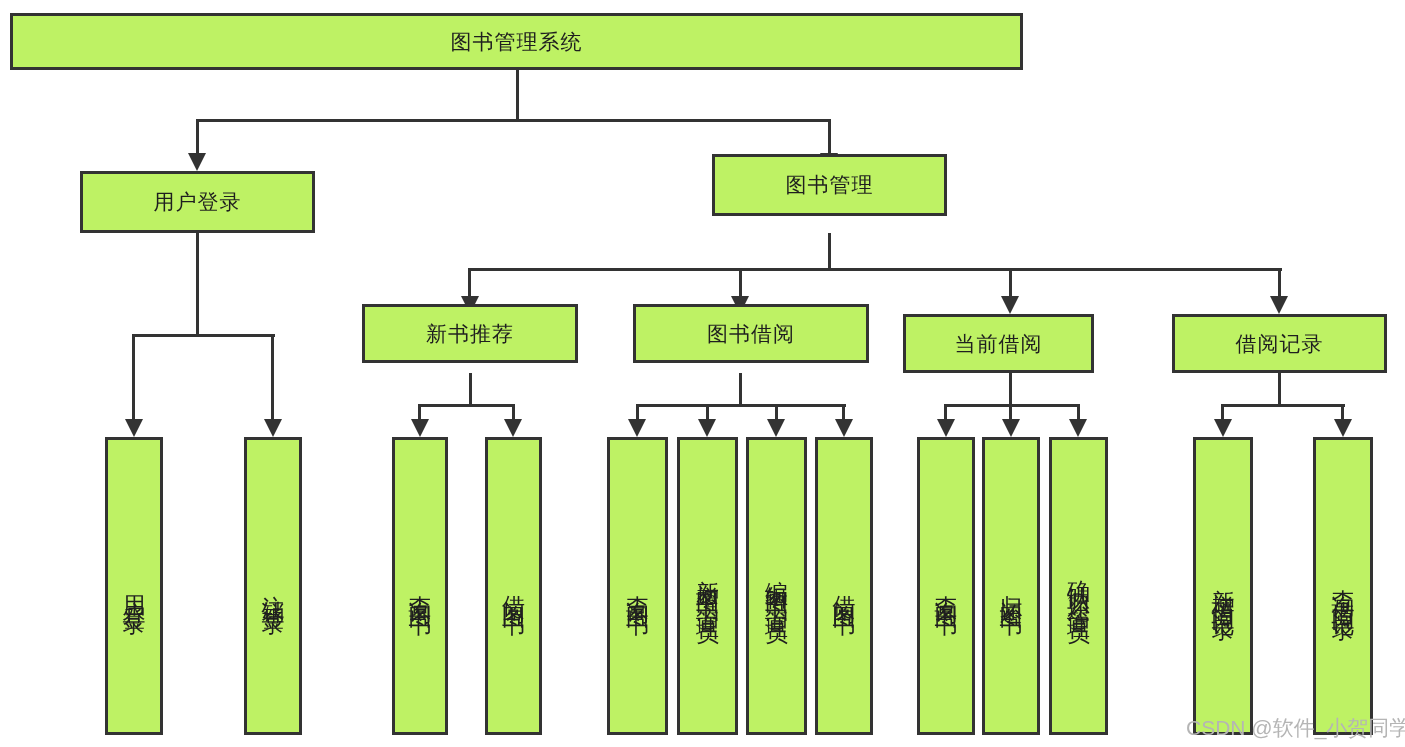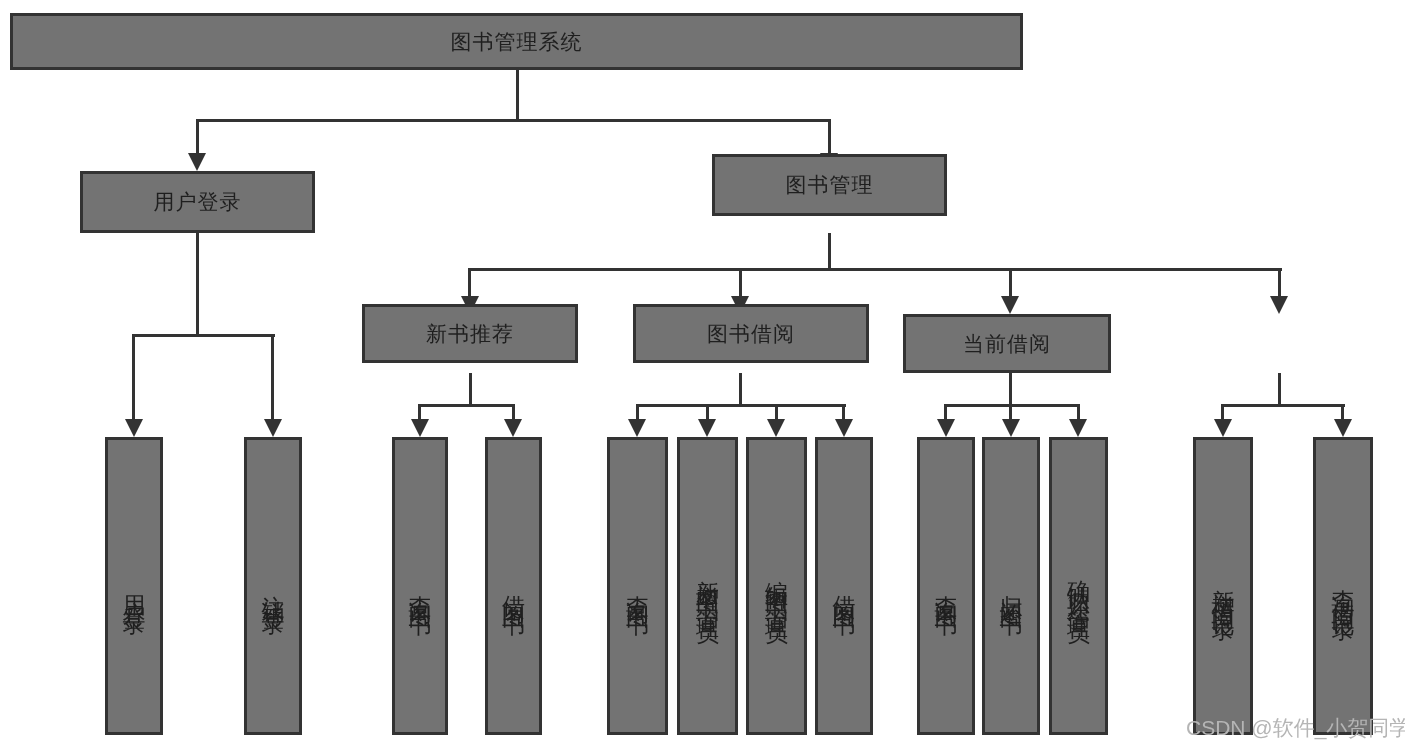--- a/index.html
+++ b/index.html
@@ -13,21 +13,21 @@
     width: 1405px;
     height: 747px;
     background: #ffffff;
     overflow: hidden;
     color: #1f1f1f;
   }
   .box {
     position: absolute;
     box-sizing: border-box;
     border: 3px solid #333333;
-    background: #737373;
+    background: #bef264;
     display: flex;
     align-items: center;
     justify-content: center;
     font-size: 21px;
     color: #1f1f1f;
     letter-spacing: 1px;
   }
   .vbox {
     writing-mode: vertical-rl;
     text-orientation: mixed;
@@ -93,21 +93,22 @@
   <div class="arrow" style="left:461px;top:296px"></div>
   <div class="vline" style="left:739px;top:268px;height:30px"></div>
   <div class="arrow" style="left:731px;top:296px"></div>
   <div class="vline" style="left:1009px;top:268px;height:30px"></div>
   <div class="arrow" style="left:1001px;top:296px"></div>
   <div class="vline" style="left:1278px;top:268px;height:30px"></div>
   <div class="arrow" style="left:1270px;top:296px"></div>
 
   <div class="box" style="left:362px;top:304px;width:216px;height:59px">新书推荐</div>
   <div class="box" style="left:633px;top:304px;width:236px;height:59px">图书借阅</div>
-  <div class="box" style="left:903px;top:314px;width:208px;height:59px">当前借阅</div>
+  <div class="box" style="left:903px;top:314px;width:191px;height:59px">当前借阅</div>
+  <div class="box" style="left:1172px;top:314px;width:215px;height:59px">借阅记录</div>
 
   <div class="vline" style="left:469px;top:373px;height:33px"></div>
   <div class="hline" style="left:419px;top:404px;width:96px"></div>
   <div class="vline" style="left:418px;top:404px;height:17px"></div>
   <div class="arrow" style="left:411px;top:419px"></div>
   <div class="vline" style="left:512px;top:404px;height:17px"></div>
   <div class="arrow" style="left:504px;top:419px"></div>
 
   <div class="vline" style="left:739px;top:373px;height:33px"></div>
   <div class="hline" style="left:636px;top:404px;width:210px"></div>

